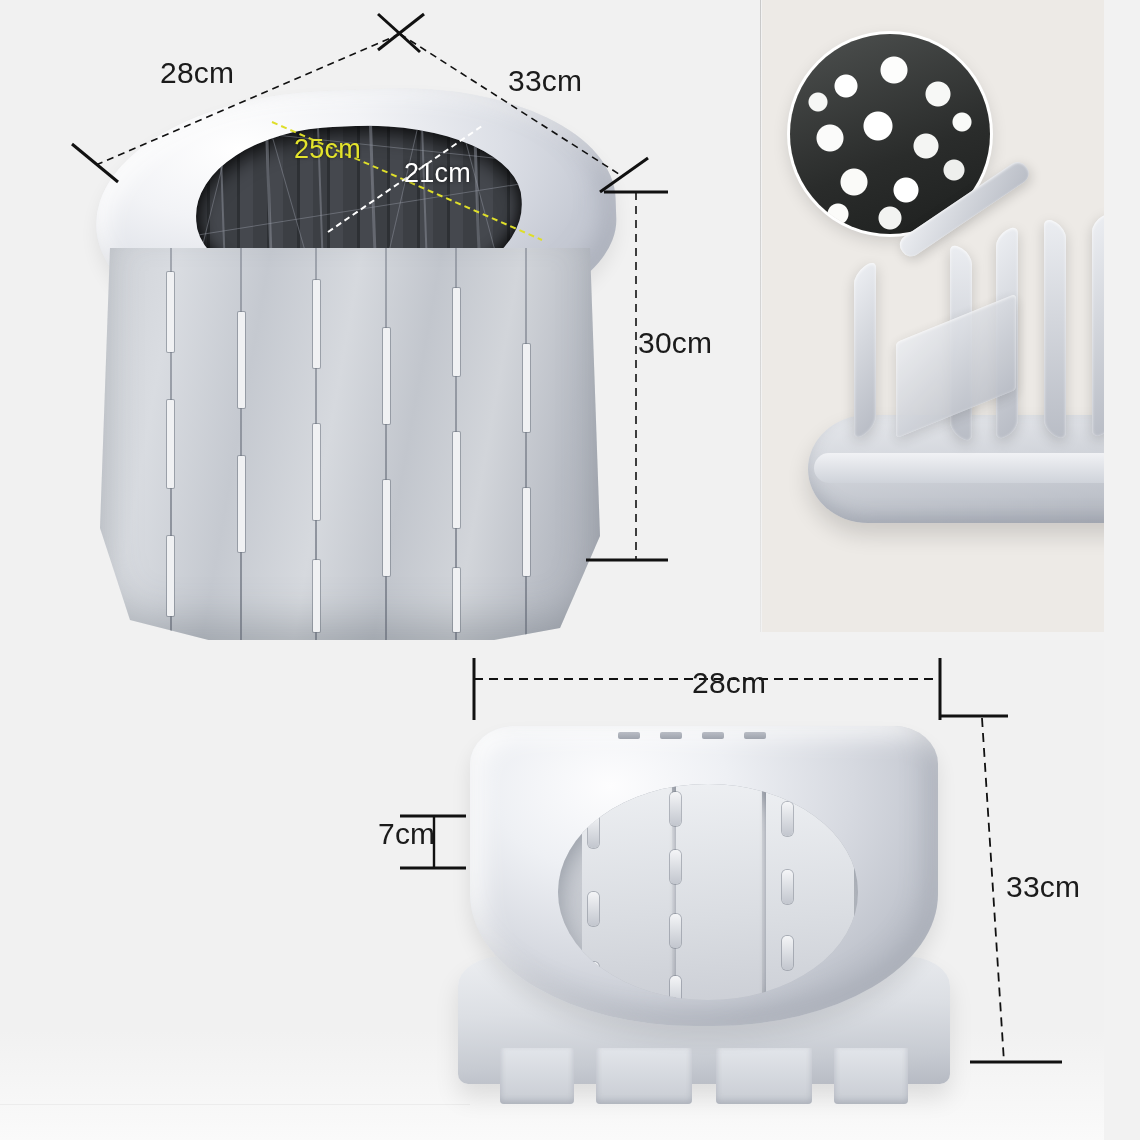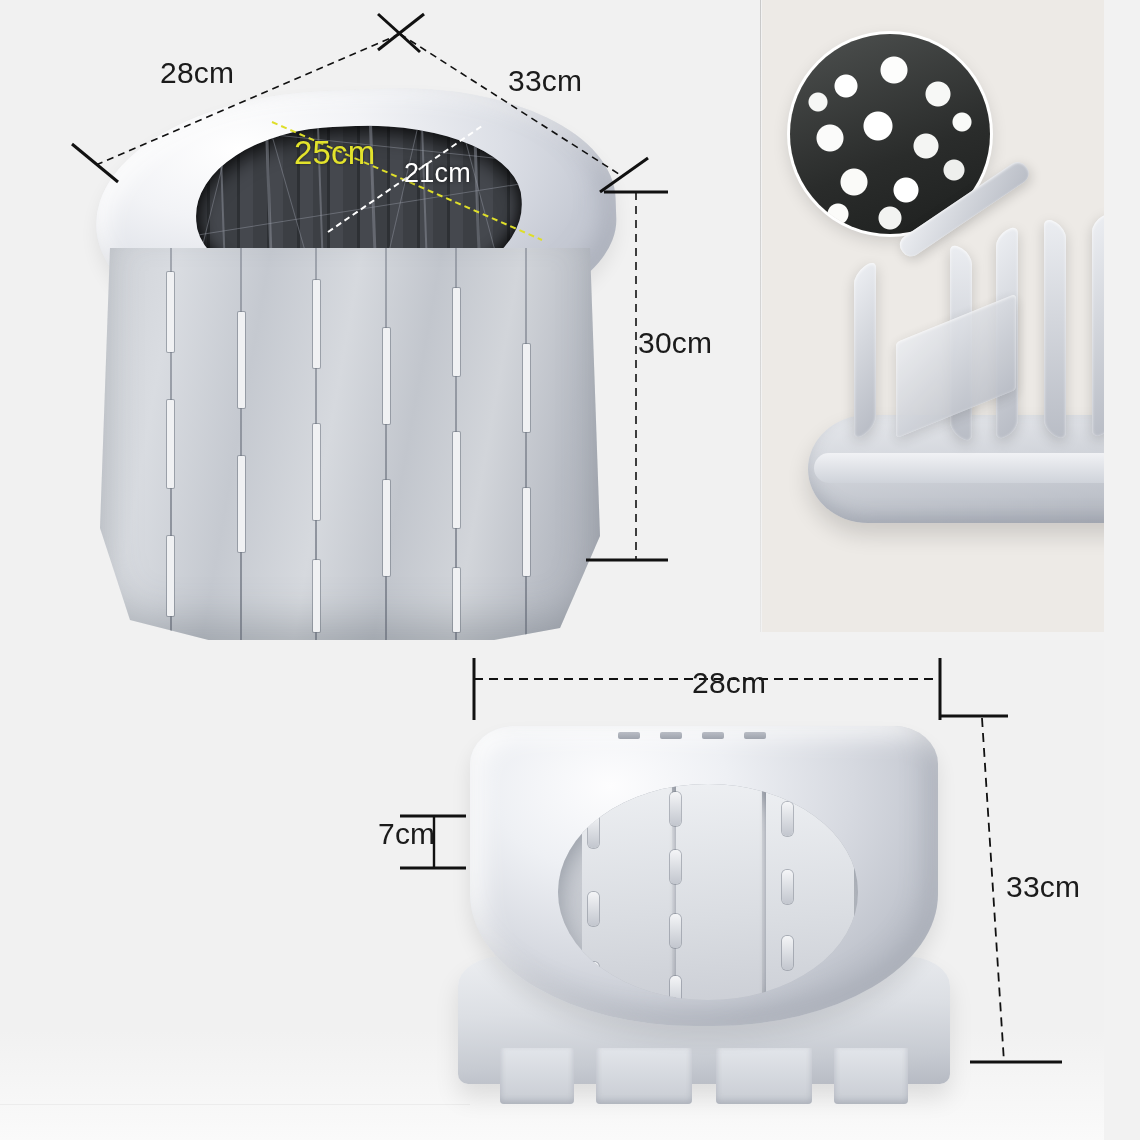--- a/index.html
+++ b/index.html
@@ -183,21 +183,21 @@
       <line x1="604" y1="192" x2="668" y2="192" stroke="#111" stroke-width="3"></line>
       <line x1="636" y1="192" x2="636" y2="560" stroke="#111" stroke-width="1.6" stroke-dasharray="8,6"></line>
       <line x1="586" y1="560" x2="668" y2="560" stroke="#111" stroke-width="3"></line>
       <line x1="272" y1="122" x2="542" y2="240" stroke="#dede2a" stroke-width="2" stroke-dasharray="6,4"></line>
       <line x1="328" y1="232" x2="482" y2="126" stroke="#ffffff" stroke-width="2" stroke-dasharray="6,4"></line>
     </svg>
 
     <div class="dimtxt" style="left:160px;top:56px;font-size:30px">28cm</div>
     <div class="dimtxt" style="left:508px;top:64px;font-size:30px">33cm</div>
     <div class="dimtxt" style="left:638px;top:326px;font-size:30px">30cm</div>
-    <div class="dimtxt yellow" style="left:294px;top:134px;font-size:33px">25cm</div>
+    <div class="dimtxt yellow" style="left:294px;top:134px;font-size:27px">25cm</div>
     <div class="dimtxt white" style="left:404px;top:134px;font-size:27px">21cm</div>
   </div>
 
   <div class="panel" id="panel-material"></div>
   <div class="v-divider"></div>
 
   <div id="pellet-circle"></div>
 
   <div id="folded-detail">
     <div class="fd-base"></div>

